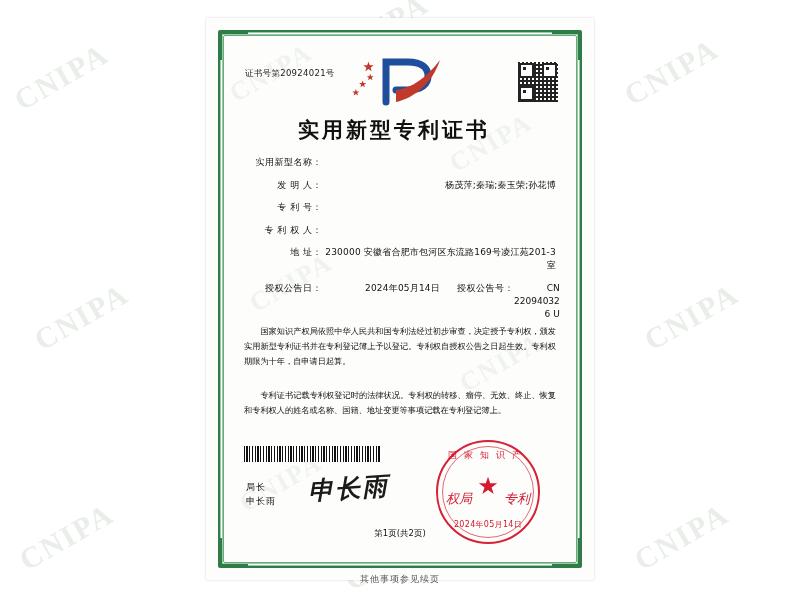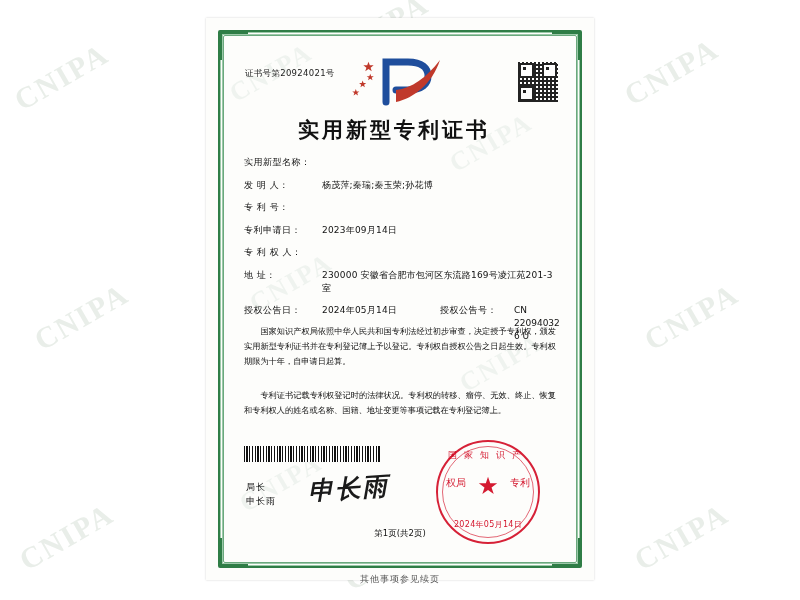--- a/index.html
+++ b/index.html
@@ -173,20 +173,21 @@
     right: 8px;
     top: 108px;
   }
   .frow {
     display: flex;
     align-items: flex-start;
     margin-bottom: 9.5px;
     font-size: 9px;
     color: #111;
     line-height: 1.45;
+    text-align: right;
   }
   .flabel {
     width: 78px;
     flex: 0 0 78px;
     letter-spacing: .5px;
     white-space: nowrap;
   }
   .fvalue {
     flex: 1 1 auto;
     letter-spacing: .2px;
@@ -285,26 +286,27 @@
     left: 0; right: 0; top: 9px;
     text-align: center;
     font-size: 9px;
     color: #d0021b;
     letter-spacing: 7px;
     font-family: "Liberation Serif", "DejaVu Serif", serif;
     opacity: .9;
   }
   .seal .seal-side-l, .seal .seal-side-r {
     position: absolute;
-    top: 36px;
-    font-size: 10px;
+    top: 50px;
+    font-size: 13px;
     color: #d0021b;
     line-height: 1.35;
     font-family: "Liberation Serif", "DejaVu Serif", serif;
     opacity: .9;
+    font-style: italic;
   }
   .seal .seal-side-l { left: 10px; }
   .seal .seal-side-r { right: 10px; }
   .seal .seal-date {
     position: absolute;
     left: 0; right: 0;
     bottom: 14px;
     text-align: center;
     font-size: 8px;
     color: #d0021b;
@@ -392,24 +394,20 @@
 
         <div class="frow">
           <div class="flabel">发 明 人：</div>
           <div class="fvalue">杨茂萍;秦瑞;秦玉荣;孙花博</div>
         </div>
 
         <div class="frow">
           <div class="flabel">专 利 号：</div>
         </div>
 
-        <div class="frow">
-          <div class="flabel">专利申请日：</div>
-          <div class="fvalue">2023年09月14日</div>
-        </div>
 
         <div class="frow">
           <div class="flabel">专 利 权 人：</div>
         </div>
 
         <div class="frow">
           <div class="flabel">地 址：</div>
           <div class="fvalue">230000 安徽省合肥市包河区东流路169号凌江苑201-3室</div>
         </div>
 

